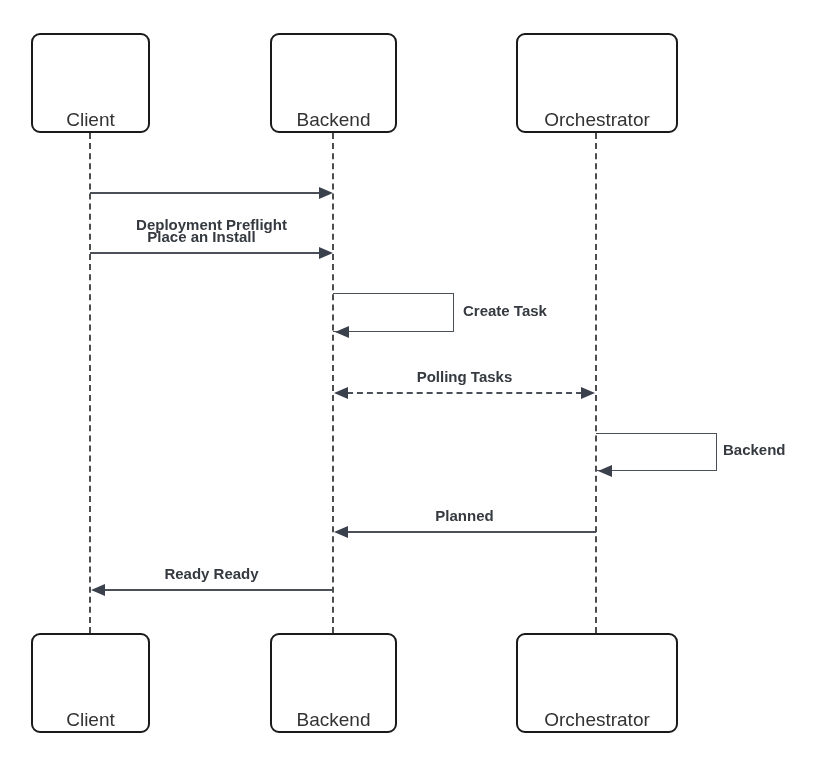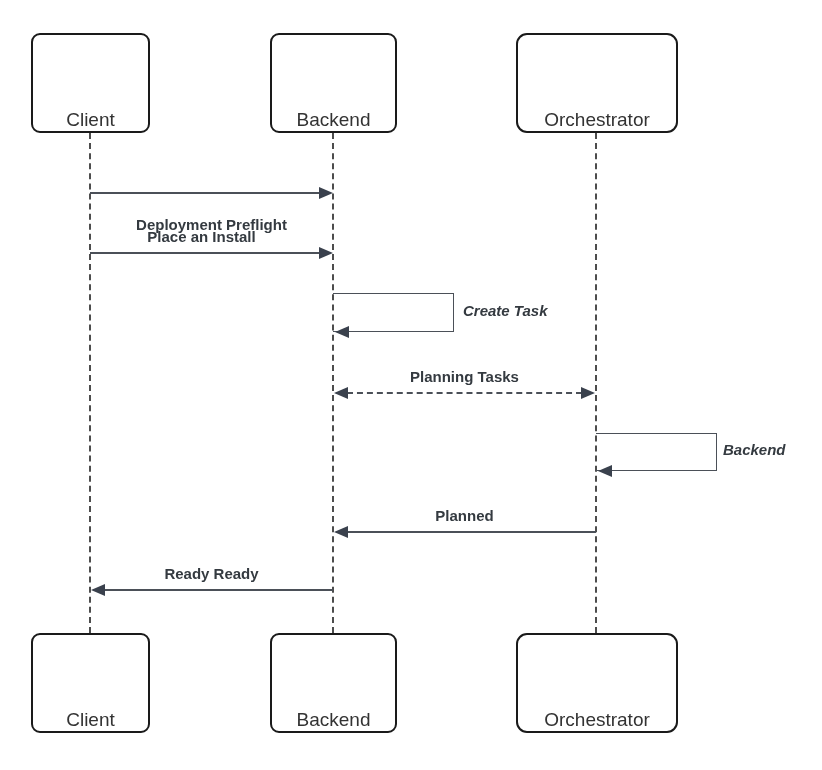--- a/index.html
+++ b/index.html
@@ -26,21 +26,21 @@
     display: flex;
     align-items: flex-end;
     justify-content: center;
     font-size: 19px;
     color: #333333;
     box-sizing: content-box;
     z-index: 3;
   }
   .actor-client       { left: 31px;  width: 115px; }
   .actor-backend      { left: 270px; width: 123px; }
-  .actor-orchestrator { left: 516px; width: 158px; border-radius: 11px; }
+  .actor-orchestrator { left: 516px; width: 158px; }
   .row-top    { top: 33px; }
   .row-bottom { top: 633px; }
 
   
   .lifeline {
     position: absolute;
     top: 133px;
     height: 500px;
     width: 0;
     border-left: 2px dashed #4d4d4d;
@@ -72,21 +72,21 @@
 
   .msg-label {
     position: absolute;
     font-size: 15px;
     font-weight: bold;
     color: #343a40;
     text-align: center;
     white-space: nowrap;
     z-index: 2;
   }
-  .msg-label.left-align { text-align: left; font-style: italic; }
+  .msg-label.left-align { text-align: left; }
 
   
   .self-loop {
     position: absolute;
     border: 1.5px solid #4b5058;
     border-left: none;
     background: transparent;
     z-index: 2;
   }
 
@@ -158,21 +158,21 @@
     <div class="arrow-right m2-arrow"></div>
   </div>
 
   <div>
     <div class="self-loop m3-rect"></div>
     <div class="arrow-left m3-arrow"></div>
     <span class="msg-label left-align m3-label">Create Task</span>
   </div>
 
   <div>
-    <span class="msg-label m4-label">Planning Tasks</span>
+    <span class="msg-label m4-label">Polling Tasks</span>
     <div class="msg-line dashed m4-line"></div>
     <div class="arrow-left m4-arrow-l"></div>
     <div class="arrow-right m4-arrow-r"></div>
   </div>
 
   <div>
     <div class="self-loop m5-rect"></div>
     <div class="arrow-left m5-arrow"></div>
     <span class="msg-label left-align m5-label">Backend</span>
   </div>

